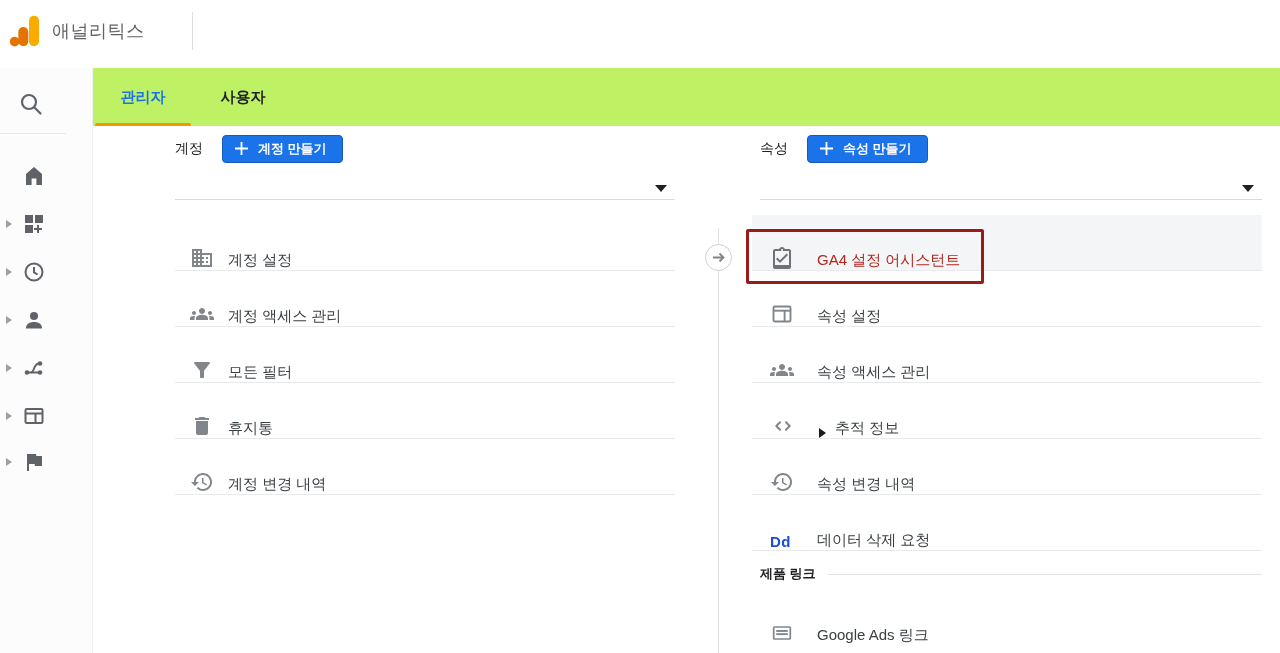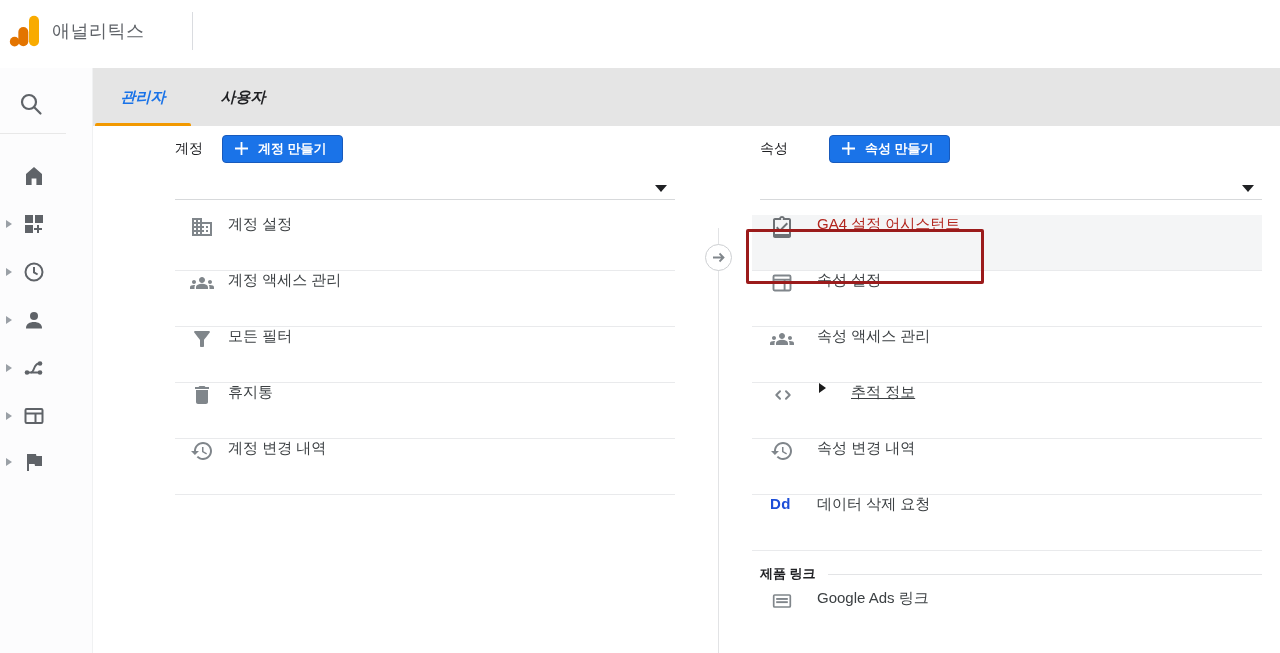--- a/index.html
+++ b/index.html
@@ -20,57 +20,57 @@
   .search-btn { position:absolute; left:17px; top:22px; width:28px; height:28px; cursor:pointer; }
   .side-divider { position:absolute; left:0; top:65px; width:66px; height:1px; background:#e8e8e8; }
   .snav { position:absolute; left:0; width:92px; height:48px; display:flex; align-items:center; cursor:pointer; }
   .snav .exp { width:6px; height:0; margin-left:6px;
                border-top:4px solid transparent; border-bottom:4px solid transparent;
                border-left:6px solid #9aa0a6; }
   .snav .exp.none { border:none; }
   .snav .sic { width:24px; height:24px; margin-left:10px; }
 
   
-  .tabstrip { position:absolute; left:93px; top:68px; width:1187px; height:58px; background:#e5e5e5;font-style:italic; }
+  .tabstrip { position:absolute; left:93px; top:68px; width:1187px; height:58px; background:#bef264; }
   .tab { position:absolute; top:0; width:100px; height:58px; display:flex; align-items:center;
          justify-content:center; font-size:15px; font-weight:700; cursor:pointer; }
   .tab.active { color:#1a73e8; }
   .tab.idle { color:#202124; }
   .tab-underline { position:absolute; left:2px; bottom:0; width:96px; height:3px; background:#f29900;
                    border-radius:2px 2px 0 0; }
 
   
   .col { position:absolute; top:132px; }
   .col-head { display:flex; align-items:center; height:33px; }
   .col-label { font-size:14px; color:#202124; }
   .btn { display:inline-flex; align-items:center; margin-left:19px; height:28px; padding:0 15px 0 11px;
          background:#1a73e8; border:1px solid #185abc; border-radius:4px; color:#fff; font-size:13px;
          font-weight:700; cursor:pointer; }
   .btn svg { margin-right:9px; }
   .selector { position:relative; height:35px; border-bottom:1px solid #d7d9db; cursor:pointer; }
   .caret { position:absolute; right:8px; bottom:7px; width:0; height:0;
            border-left:6px solid transparent; border-right:6px solid transparent;
            border-top:7px solid #202124; }
   .rows { margin-top:15px; }
-  .row { display:flex; align-items:flex-start; height:56px; border-bottom:1px solid #e9eaec;
+  .row { display:flex; align-items:flex-end; height:56px; border-bottom:1px solid #e9eaec;
          padding-left:15px; cursor:pointer; }
   .row .mic { width:28px; height:24px; display:flex; align-items:center; }
   .row .mlabel { margin-left:10px; font-size:15px; color:#3c4043; }
   .acct-col { left:175px; width:500px; }
   .prop-col { left:752px; width:510px; }
-  .prop-col .col-head { padding-left:8px;gap:22px; }
+  .prop-col .col-head { padding-left:8px; }
   .prop-col .selector { margin-left:8px; }
   .prop-col .row { padding-left:18px;gap:9px; }
   .row.hl { background:#f4f5f6; }
   .row .mlabel.red { color:#b3261e; }
   .dd-glyph { width:28px; font-size:15px; font-weight:700; color:#1d4ed8; letter-spacing:.5px; }
   .blk-exp { width:0; height:0; margin-left:12px;
              border-top:5px solid transparent; border-bottom:5px solid transparent;
              border-left:7px solid #1b1b1b; }
-  .blk-exp + .mlabel { margin-left:16px;text-decoration:underline; }
+  .blk-exp + .mlabel { margin-left:0; }
 
   .plinks-head { display:flex; align-items:center; margin-top:8px; height:30px; padding-left:8px; }
   .plinks-label { font-size:13px; font-weight:700; color:#202124; white-space:nowrap; }
   .plinks-line { flex:1; height:1px; background:#e3e4e6; margin-left:12px; }
   .ga-row { border-bottom:none; }
 
   
   .v-divider { position:absolute; left:718px; top:228px; width:1px; height:425px; background:#e2e3e5; }
   .move-btn { position:absolute; left:705px; top:244px; width:27px; height:27px; border-radius:50%;
               background:#fff; border:1px solid #cdcfd2; display:flex; align-items:center;

